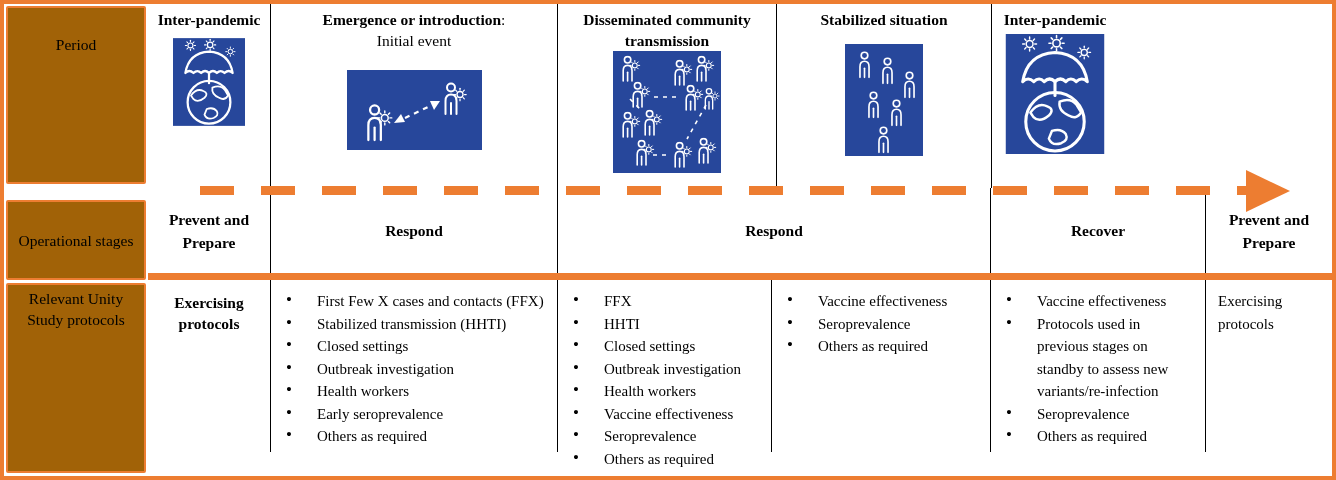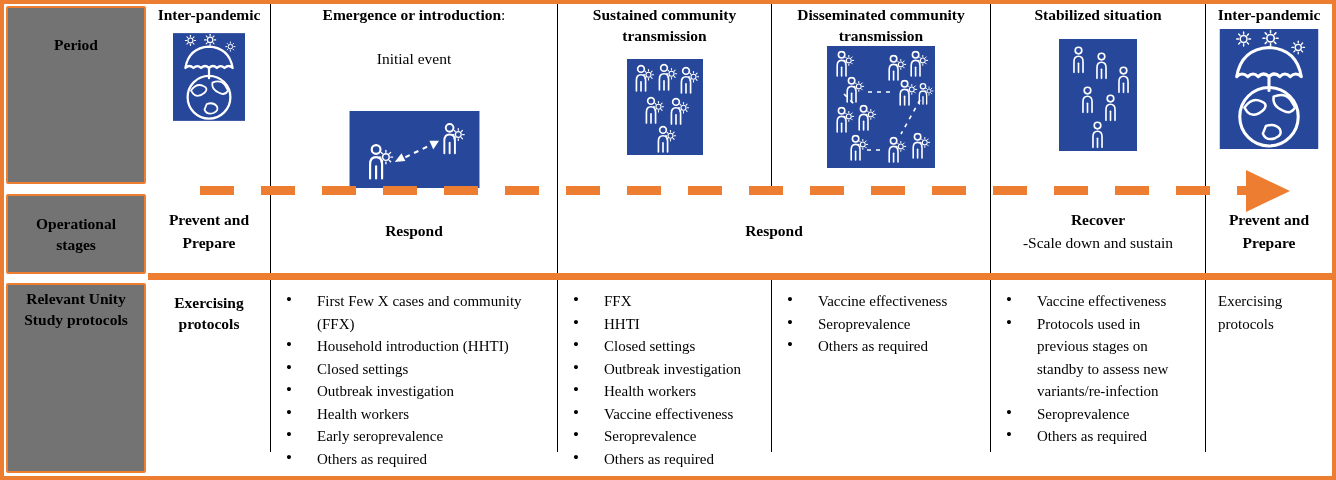--- a/index.html
+++ b/index.html
@@ -1,39 +1,39 @@
 <!DOCTYPE html>
 <html><head>
 <meta charset="utf-8">
 <style>
   html,body{margin:0;padding:0;background:#fff;}
   body{font-family:"Liberation Serif", serif; color:#000;}
   .figure{position:relative; width:1336px; height:480px; box-sizing:border-box;
           border:4px solid #ED7D31; background:#fff; overflow:hidden;}
   
   .label-cell{position:absolute; left:2px; width:140px; box-sizing:border-box;
-              background:#737373; border:2px solid #ED7D31; border-radius:2px;
-              font-weight:bold; font-size:15.5px; text-align:center; line-height:21px;}
+              background:#a16207; border:2px solid #ED7D31; border-radius:2px;
+              font-weight:normal; font-size:15.5px; text-align:center; line-height:21px;}
   .cell-period{top:2px; height:178px; padding-top:26px;}
-  .cell-operational{top:190px; height:80px; display:flex; align-items:center; justify-content:center;}
+  .cell-operational{top:196px; height:80px; display:flex; align-items:center; justify-content:center;}
   .cell-protocols{top:279px; height:190px; padding-top:3px;}
   .label-cell .inner{padding:0 8px;}
   
   .grid{position:absolute; left:144px; top:0; width:1184px; height:472px;}
   .row{position:absolute; left:0; width:1184px; display:flex;}
   .row1{top:0; height:184px;}
   .row2{top:184px; height:85px;justify-content:space-between;}
   .row3{top:276px; height:172px;}
   .band{position:absolute; left:0; top:269px; width:1184px; height:7px; background:#ED7D31;}
   .cell{box-sizing:border-box; border-left:1px solid #000;}
   .cell.first{border-left:none;}
-  .w1{width:122px;} .w2{width:287px;gap:23px;} .w3{width:214px;} .w4{width:219px;}
+  .w1{width:122px;} .w2{width:287px;} .w3{width:214px;} .w4{width:219px;}
   .w5{width:215px;} .w6{width:127px;} .w34{width:433px;}
   
-  .pcell{display:flex; flex-direction:column; align-items:center; }
+  .pcell{display:flex; flex-direction:column; align-items:center; padding-top:5px;}
   .hdr{font-weight:bold; font-size:15.5px; line-height:21px; text-align:center; padding:0 8px;}
   .hdr .colon{font-weight:normal;}
   .sub{font-weight:normal;}
   .icon{display:block;}
   .mt1{margin-top:8px;} .mt2{margin-top:19px;} .mt3{margin-top:13px;}
   .mt4{margin-top:0px;} .mt5{margin-top:14px;} .mt6{margin-top:4px;}
   
   .scell{display:flex; flex-direction:column; align-items:center; justify-content:center;
          font-size:15.5px; line-height:23px; text-align:center;}
   .scell .b{font-weight:bold;}
@@ -127,32 +127,20 @@
         <svg class="icon mt2" width="135" height="80" viewBox="0 0 135 80">
           <rect width="135" height="80" fill="#27479B"></rect>
           <use href="#sym-pv" x="14" y="30" width="34" height="46"></use>
           <use href="#sym-pv" x="92" y="8" width="30" height="42"></use>
           <line x1="58" y1="48" x2="83" y2="36" stroke="#fff" stroke-width="2.2" stroke-dasharray="5 5"></line>
           <polygon points="47,53 58,52 54,44" fill="#fff"></polygon>
           <polygon points="93,31 87,40 83,31" fill="#fff"></polygon>
         </svg>
       </div>
 
-      <div class="cell w3 pcell">
-        <div class="hdr">Sustained community transmission</div>
-        <svg class="icon mt3" width="76" height="96" viewBox="0 0 76 96">
-          <rect width="76" height="96" fill="#27479B"></rect>
-          <use href="#sym-pv" x="4" y="5" width="25" height="29"></use>
-          <use href="#sym-pv" x="27" y="4" width="25" height="29"></use>
-          <use href="#sym-pv" x="49" y="7" width="25" height="29"></use>
-          <use href="#sym-pv" x="14" y="37" width="25" height="29"></use>
-          <use href="#sym-pv" x="39" y="38" width="25" height="29"></use>
-          <use href="#sym-pv" x="26" y="66" width="25" height="29"></use>
-        </svg>
-      </div>
 
       <div class="cell w4 pcell">
         <div class="hdr">Disseminated community transmission</div>
         <svg class="icon mt4" width="108" height="122" viewBox="0 0 108 122">
           <rect width="108" height="122" fill="#27479B"></rect>
           <use href="#sym-pv" x="5" y="4" width="24" height="28"></use>
           <use href="#sym-pv" x="57" y="8" width="24" height="28"></use>
           <use href="#sym-pv" x="79" y="4" width="24" height="28"></use>
           <use href="#sym-pv" x="15" y="30" width="24" height="28"></use>
           <use href="#sym-pv" x="68" y="33" width="24" height="28"></use>
@@ -198,36 +186,33 @@
         <div class="b">Prevent and Prepare</div>
       </div>
       <div class="cell w2 scell">
         <div class="b">Respond</div>
       </div>
       <div class="cell w34 scell">
         <div class="b">Respond</div>
       </div>
       <div class="cell w5 scell">
         <div class="b">Recover</div>
-        <div class="stage-lines">
-            <div class="li">-Scale down and sustain</div>
-          </div>
       </div>
       <div class="cell w6 scell">
         <div class="b">Prevent and Prepare</div>
       </div>
     </div>
 
     <div class="band"></div>
 
     <div class="row row3">
       <div class="cell first w1 bcell exefirst">Exercising protocols</div>
       <div class="cell w2 bcell bullets">
-          <div class="li">First Few X cases and community (FFX)</div>
-          <div class="li">Household introduction (HHTI)</div>
+          <div class="li">First Few X cases and contacts (FFX)</div>
+          <div class="li">Stabilized transmission (HHTI)</div>
           <div class="li">Closed settings</div>
           <div class="li">Outbreak investigation</div>
           <div class="li">Health workers</div>
           <div class="li">Early seroprevalence</div>
           <div class="li">Others as required</div>
         </div>
       <div class="cell w3 bcell bullets">
           <div class="li">FFX</div>
           <div class="li">HHTI</div>
           <div class="li">Closed settings</div>

